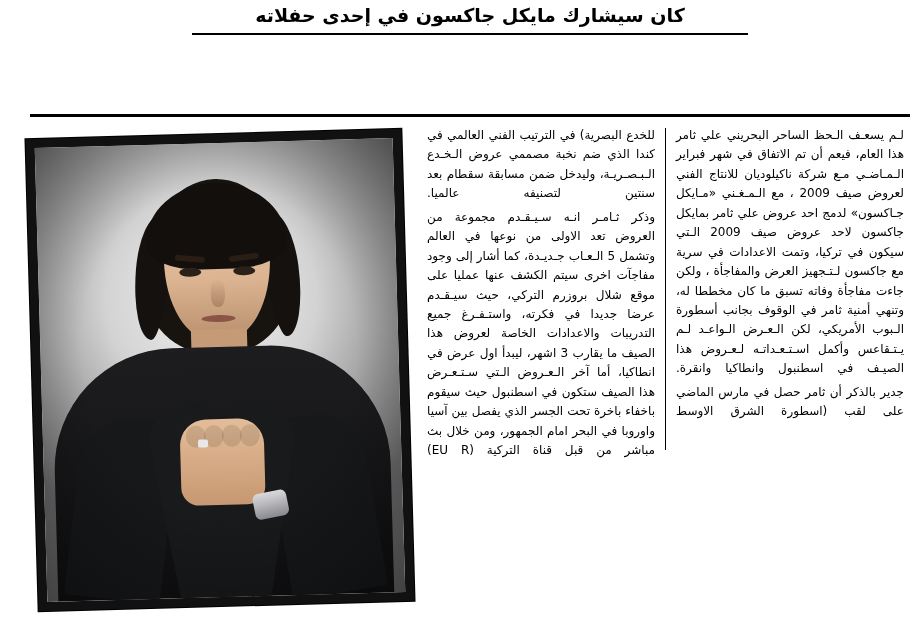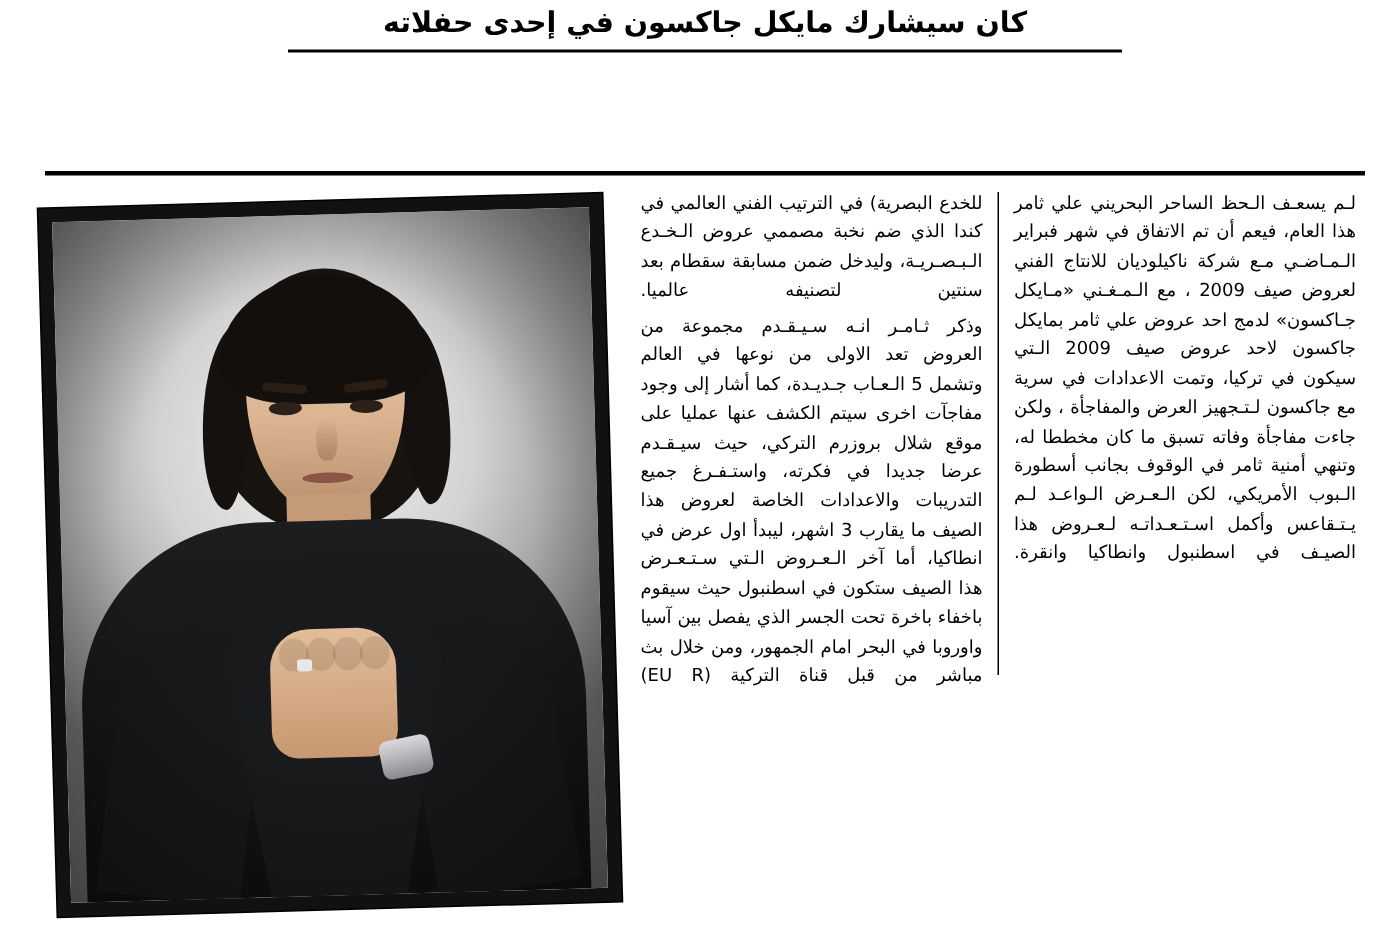--- a/index.html
+++ b/index.html
@@ -359,20 +359,21 @@
   </div>
   <div class="kicker-rule"></div>
 
   <div class="headline-rule"></div>
 
   <div class="body-area">
 
     <div class="columns">
       <div class="col">
         <p>لـم يسعـف الـحظ الساحر البحريني علي ثامر هذا العام، فيعم أن تم الاتفاق في شهر فبراير الـمـاضـي مـع شركة ناكيلوديان للانتاج الفني لعروض صيف 2009 ، مع الـمـغـني «مـايكل جـاكسون» لدمج احد عروض علي ثامر بمايكل جاكسون لاحد عروض صيف 2009 الـتي سيكون في تركيا، وتمت الاعدادات في سرية مع جاكسون لـتـجهيز العرض والمفاجأة ، ولكن جاءت مفاجأة وفاته تسبق ما كان مخططا له، وتنهي أمنية ثامر في الوقوف بجانب أسطورة الـبوب الأمريكي، لكن الـعـرض الـواعـد لـم يـتـقاعس وأكمل اسـتـعـداتـه لـعـروض هذا الصيـف في اسطنبول وانطاكيا وانقرة.</p>
+        <p>جدير بالذكر أن ثامر حصل في مارس الماضي على لقب (اسطورة الشرق الاوسط</p>
       </div>
 
       <div class="col-sep"></div>
 
       <div class="col">
         <p>للخدع البصرية) في الترتيب الفني العالمي في كندا الذي ضم نخبة مصممي عروض الـخـدع الـبـصـريـة، وليدخل ضمن مسابقة سقطام بعد سنتين لتصنيفه عالميا.</p>
         <p>وذكر ثـامـر انـه سـيـقـدم مجموعة من العروض تعد الاولى من نوعها في العالم وتشمل 5 الـعـاب جـديـدة، كما أشار إلى وجود مفاجآت اخرى سيتم الكشف عنها عمليا على موقع شلال بروزرم التركي، حيث سيـقـدم عرضا جديدا في فكرته، واستـفـرغ جميع التدريبات والاعدادات الخاصة لعروض هذا الصيف ما يقارب 3 اشهر، ليبدأ اول عرض في انطاكيا، أما آخر الـعـروض الـتي سـتـعـرض هذا الصيف ستكون في اسطنبول حيث سيقوم باخفاء باخرة تحت الجسر الذي يفصل بين آسيا واوروبا في البحر امام الجمهور، ومن خلال بث مباشر من قبل قناة التركية (EU R)</p>
       </div>
     </div>
 

